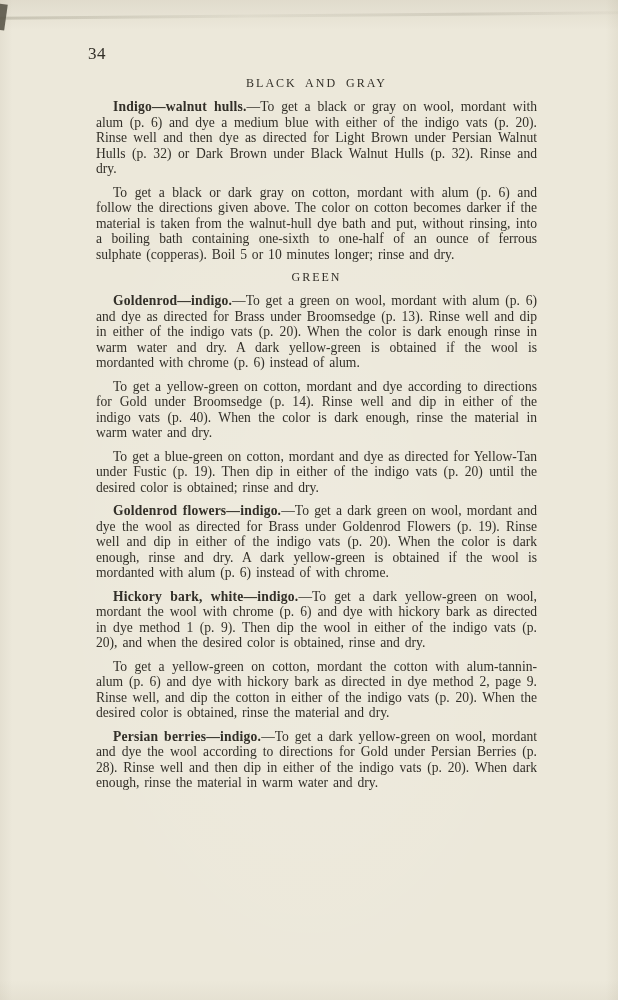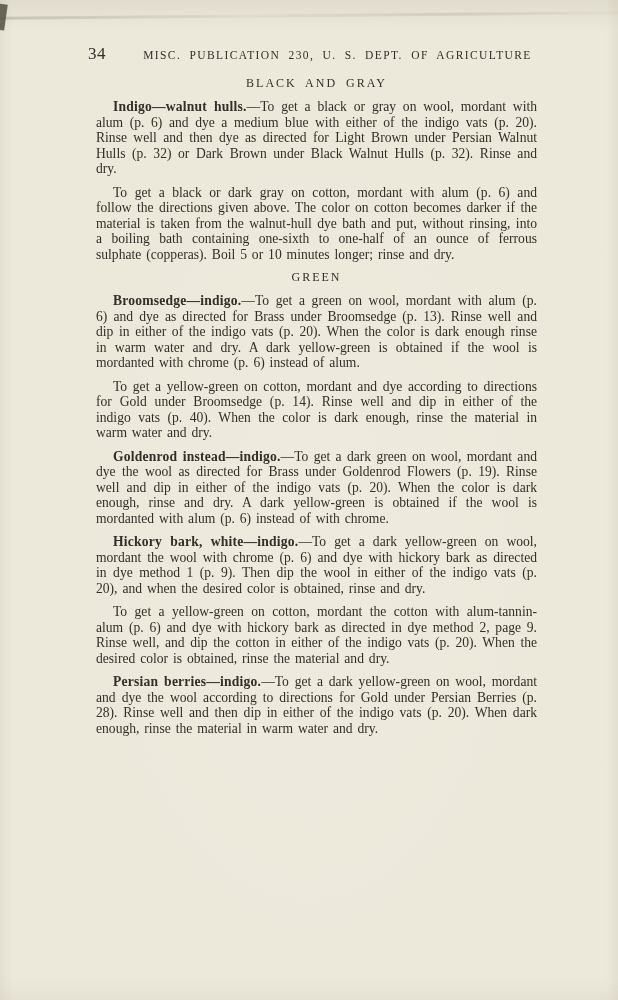--- a/index.html
+++ b/index.html
@@ -97,28 +97,28 @@
 <body>
 
 <div class="page">
   <div class="scan-vignette"></div>
   <div class="scan-edge-mark"></div>
   <div class="scan-crease"></div>
 
   <div class="content">
     <div class="header">
       <span class="page-num">34</span>
-      <span class="running-title">MISC. PUBLICATION 230, U. S. DEPT. OF AGRICULTURE</span>
     </div>
     <div>
         <div class="section-heading">BLACK AND GRAY</div>
         <p class="para"><b>Indigo—walnut hulls.</b>—To get a black or gray on wool, mordant with alum (p. 6) and dye a medium blue with either of the indigo vats (p. 20).  Rinse well and then dye as directed for Light Brown under Persian Walnut Hulls (p. 32) or Dark Brown under Black Walnut Hulls (p. 32).  Rinse and dry.</p>
         <p class="para">To get a black or dark gray on cotton, mordant with alum (p. 6) and follow the directions given above.  The color on cotton becomes darker if the material is taken from the walnut-hull dye bath and put, without rinsing, into a boiling bath containing one-sixth to one-half of an ounce of ferrous sulphate (copperas).  Boil 5 or 10 minutes longer; rinse and dry.</p>
         <div class="section-heading">GREEN</div>
-        <p class="para"><b>Broomsedge—indigo.</b>—To get a green on wool, mordant with alum (p. 6) and dye as directed for Brass under Broomsedge (p. 13).  Rinse well and dip in either of the indigo vats (p. 20).  When the color is dark enough rinse in warm water and dry.  A dark yellow-green is obtained if the wool is mordanted with chrome (p. 6) instead of alum.</p>
+        <p class="para"><b>Goldenrod—indigo.</b>—To get a green on wool, mordant with alum (p. 6) and dye as directed for Brass under Broomsedge (p. 13).  Rinse well and dip in either of the indigo vats (p. 20).  When the color is dark enough rinse in warm water and dry.  A dark yellow-green is obtained if the wool is mordanted with chrome (p. 6) instead of alum.</p>
         <p class="para">To get a yellow-green on cotton, mordant and dye according to directions for Gold under Broomsedge (p. 14).  Rinse well and dip in either of the indigo vats (p. 40).  When the color is dark enough, rinse the material in warm water and dry.</p>
-        <p class="para"><b>Goldenrod instead—indigo.</b>—To get a dark green on wool, mordant and dye the wool as directed for Brass under Goldenrod Flowers (p. 19).  Rinse well and dip in either of the indigo vats (p. 20).  When the color is dark enough, rinse and dry.  A dark yellow-green is obtained if the wool is mordanted with alum (p. 6) instead of with chrome.</p>
+        <p class="para">To get a blue-green on cotton, mordant and dye as directed for Yellow-Tan under Fustic (p. 19).  Then dip in either of the indigo vats (p. 20) until the desired color is obtained; rinse and dry.</p>
+        <p class="para"><b>Goldenrod flowers—indigo.</b>—To get a dark green on wool, mordant and dye the wool as directed for Brass under Goldenrod Flowers (p. 19).  Rinse well and dip in either of the indigo vats (p. 20).  When the color is dark enough, rinse and dry.  A dark yellow-green is obtained if the wool is mordanted with alum (p. 6) instead of with chrome.</p>
         <p class="para"><b>Hickory bark, white—indigo.</b>—To get a dark yellow-green on wool, mordant the wool with chrome (p. 6) and dye with hickory bark as directed in dye method 1 (p. 9).  Then dip the wool in either of the indigo vats (p. 20), and when the desired color is obtained, rinse and dry.</p>
         <p class="para">To get a yellow-green on cotton, mordant the cotton with alum-tannin-alum (p. 6) and dye with hickory bark as directed in dye method 2, page 9.  Rinse well, and dip the cotton in either of the indigo vats (p. 20).  When the desired color is obtained, rinse the material and dry.</p>
         <p class="para"><b>Persian berries—indigo.</b>—To get a dark yellow-green on wool, mordant and dye the wool according to directions for Gold under Persian Berries (p. 28).  Rinse well and then dip in either of the indigo vats (p. 20).  When dark enough, rinse the material in warm water and dry.</p>
       </div>
   </div>
 </div>
 
 </body></html>

